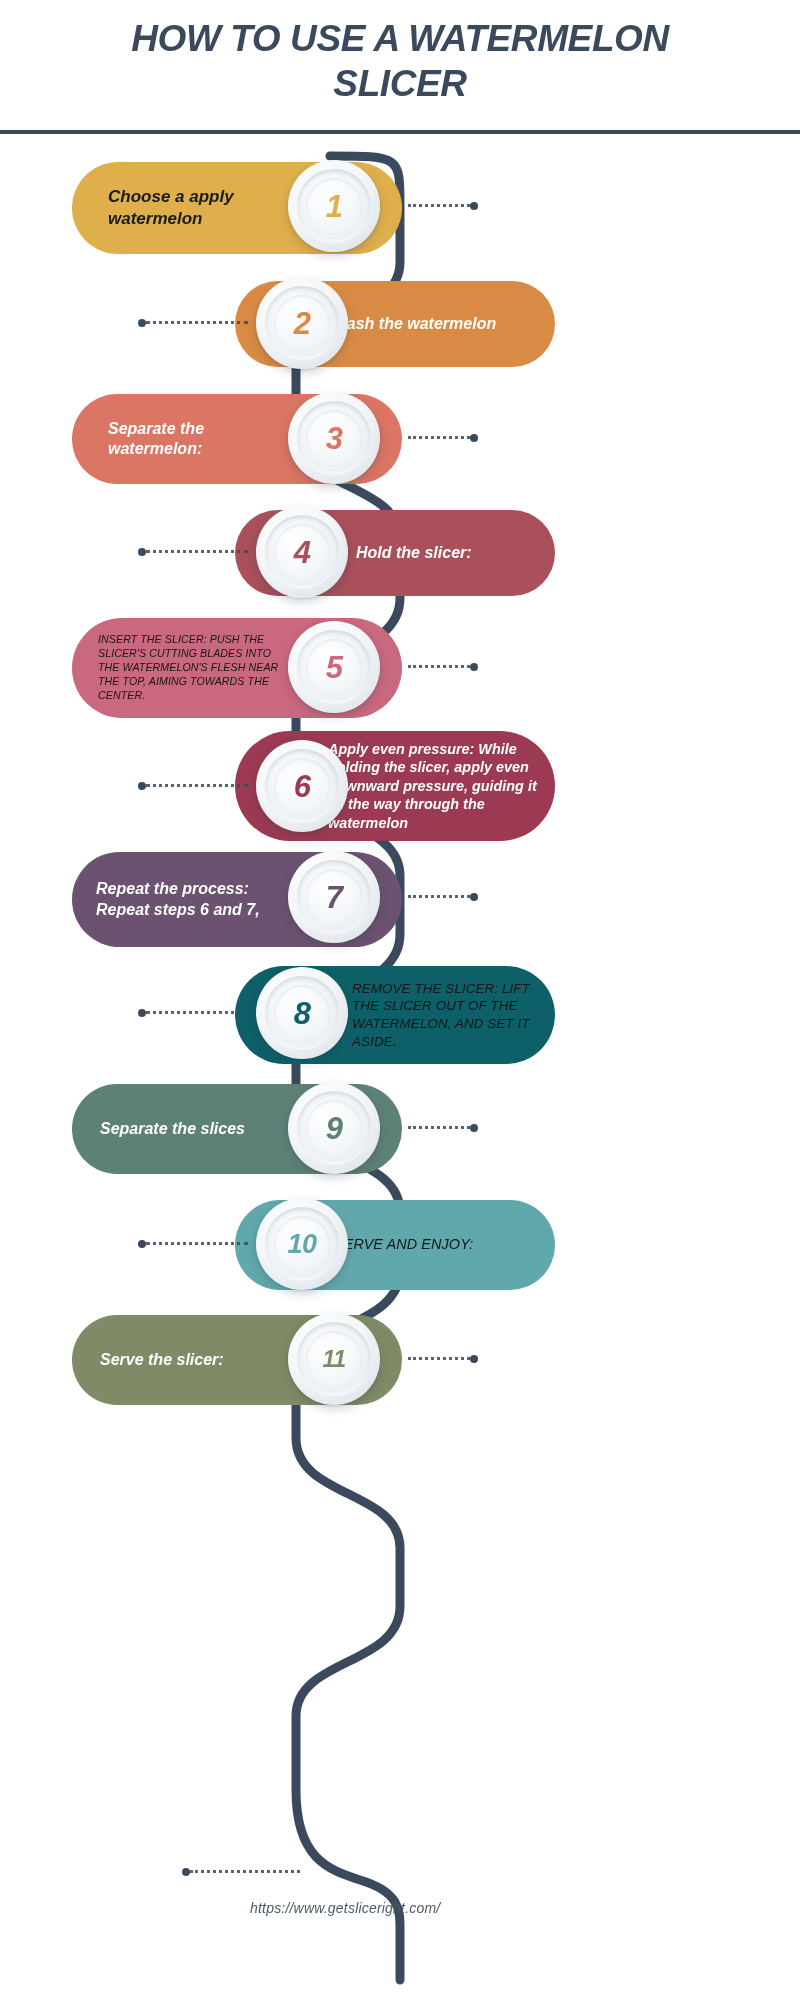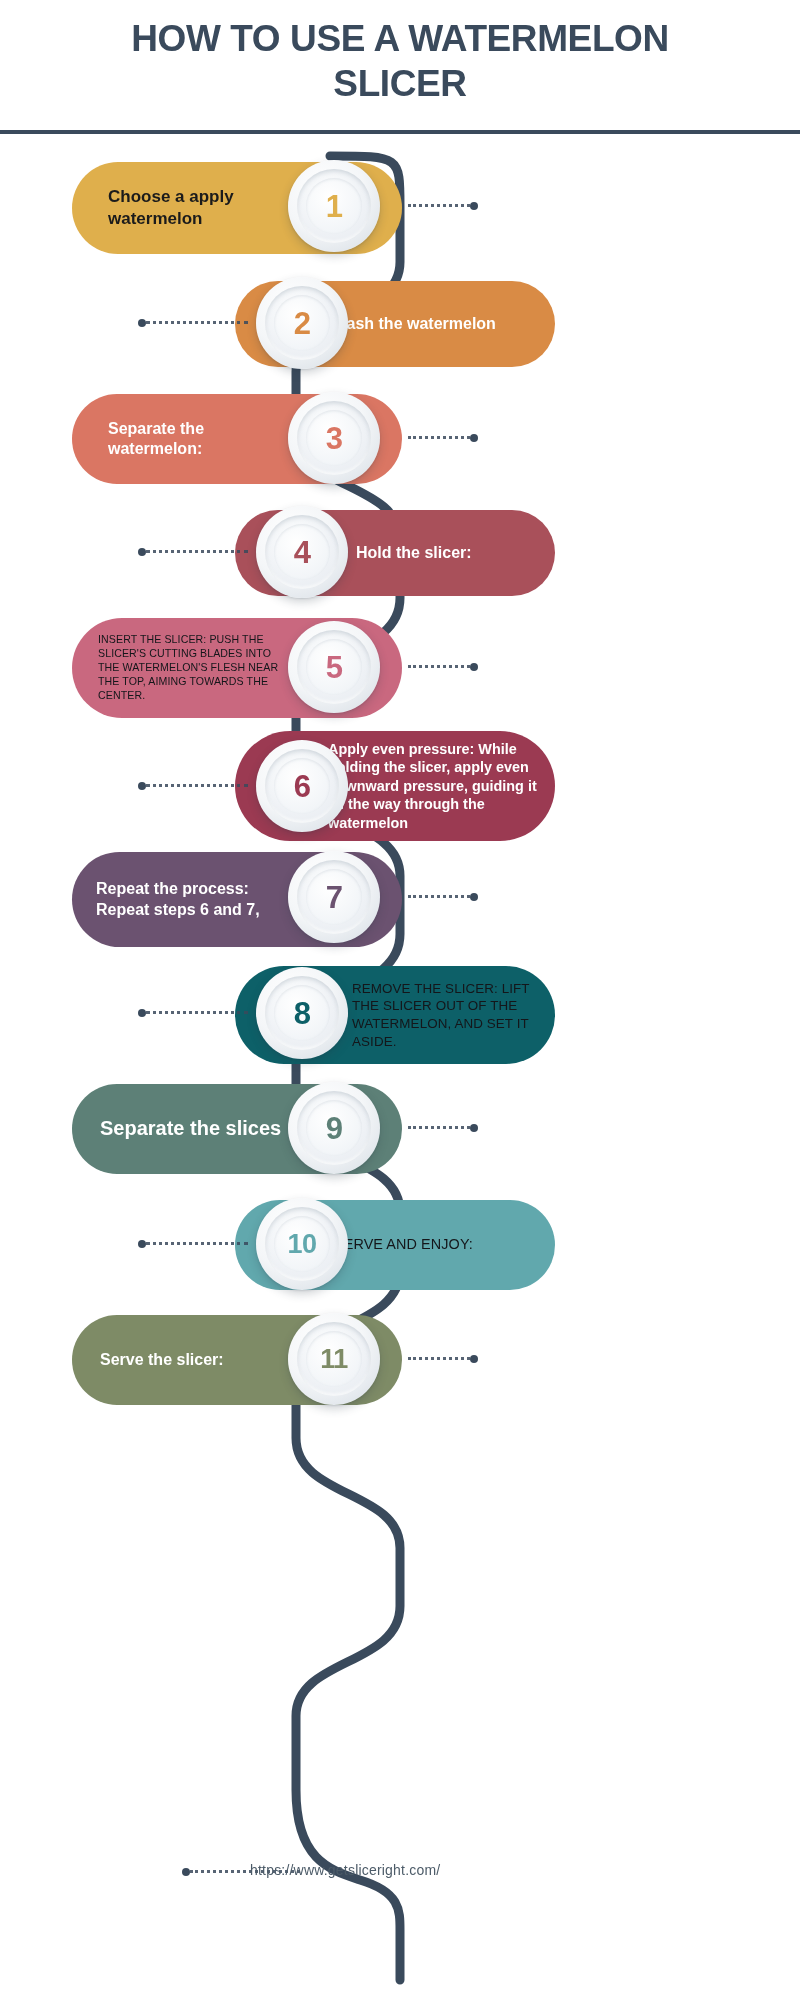--- a/index.html
+++ b/index.html
@@ -3,21 +3,21 @@
 <meta charset="utf-8">
 <style>
   html,body{margin:0;padding:0;}
   body{
     width:800px;height:2000px;
     background:#ffffff;
     font-family:"Liberation Sans", sans-serif;
     overflow:hidden;
     position:relative;
   }
-  #page{position:relative;width:800px;height:2000px;overflow:hidden;}
+  #page{position:relative;width:800px;height:2000px;overflow:hidden;font-style:italic;}
 
   
   .header{
     position:absolute;left:0;top:0;width:800px;height:136px;
   }
   .title{
     position:absolute;left:60px;top:16px;width:680px;
     text-align:center;
     color:#3a4a5c;
     font-weight:bold;
@@ -90,20 +90,21 @@
   .leader .cap{
     width:8px;height:8px;border-radius:50%;background:#3a4a5c;flex:none;
   }
 
   
   .footer-url{
     position:absolute;
     color:#4c5b68;
     font-size:14px;
     letter-spacing:0.2px;
+    margin-top:38px;
   }
 </style>
 </head>
 <body>
 
 <div id="page">
 
   <div class="header">
     <div class="title">How to use a watermelon slicer</div>
     <div class="title-rule"></div>
@@ -236,21 +237,21 @@
           <div class="ring2"></div>
           <div class="num" style="color: rgb(13, 96, 104);">8</div>
         </div>
         <div class="leader" style="top: 1011px; left: 138px; width: 110px;">
           <div class="cap"></div>
           <div class="dots"></div>
         </div>
       </div>
       <div class="step">
         <div class="pill" style="left: 72px; top: 1084px; width: 330px; height: 90px; background: rgb(93, 128, 119);"></div>
-        <div class="pill-text" style="left: 100px; width: 186px; top: 1082px; height: 94px; display: flex; align-items: center; font-size: 20px; color: rgb(255, 255, 255); z-index: 4;">Separate the slices</div>
+        <div class="pill-text" style="left: 100px; width: 186px; top: 1082px; height: 94px; display: flex; align-items: center; font-size: 16px; color: rgb(255, 255, 255); z-index: 4;">Separate the slices</div>
         <div class="badge" style="left: 288px; top: 1082px; z-index: 6;">
           <div class="ring1"></div>
           <div class="ring2"></div>
           <div class="num" style="color: rgb(93, 128, 119);">9</div>
         </div>
         <div class="leader" style="top: 1126px; left: 408px; width: 70px;">
           <div class="dots"></div>
           <div class="cap"></div>
         </div>
       </div>
@@ -266,21 +267,21 @@
           <div class="cap"></div>
           <div class="dots"></div>
         </div>
       </div>
       <div class="step">
         <div class="pill" style="left: 72px; top: 1315px; width: 330px; height: 90px; background: rgb(126, 139, 102);"></div>
         <div class="pill-text" style="left: 100px; width: 186px; top: 1313px; height: 94px; display: flex; align-items: center; font-size: 16px; color: rgb(255, 255, 255); z-index: 4;">Serve the slicer:</div>
         <div class="badge" style="left: 288px; top: 1313px; z-index: 6;">
           <div class="ring1"></div>
           <div class="ring2"></div>
-          <div class="num" style="color: rgb(126, 139, 102); font-size: 27px;">11</div>
+          <div class="num" style="color: rgb(126, 139, 102); font-size: 23px;">11</div>
         </div>
         <div class="leader" style="top: 1357px; left: 408px; width: 70px;">
           <div class="dots"></div>
           <div class="cap"></div>
         </div>
       </div>
     </div>
 
   <div class="leader" style="left:182px;top:1870px;width:118px;">
     <div class="cap"></div>

